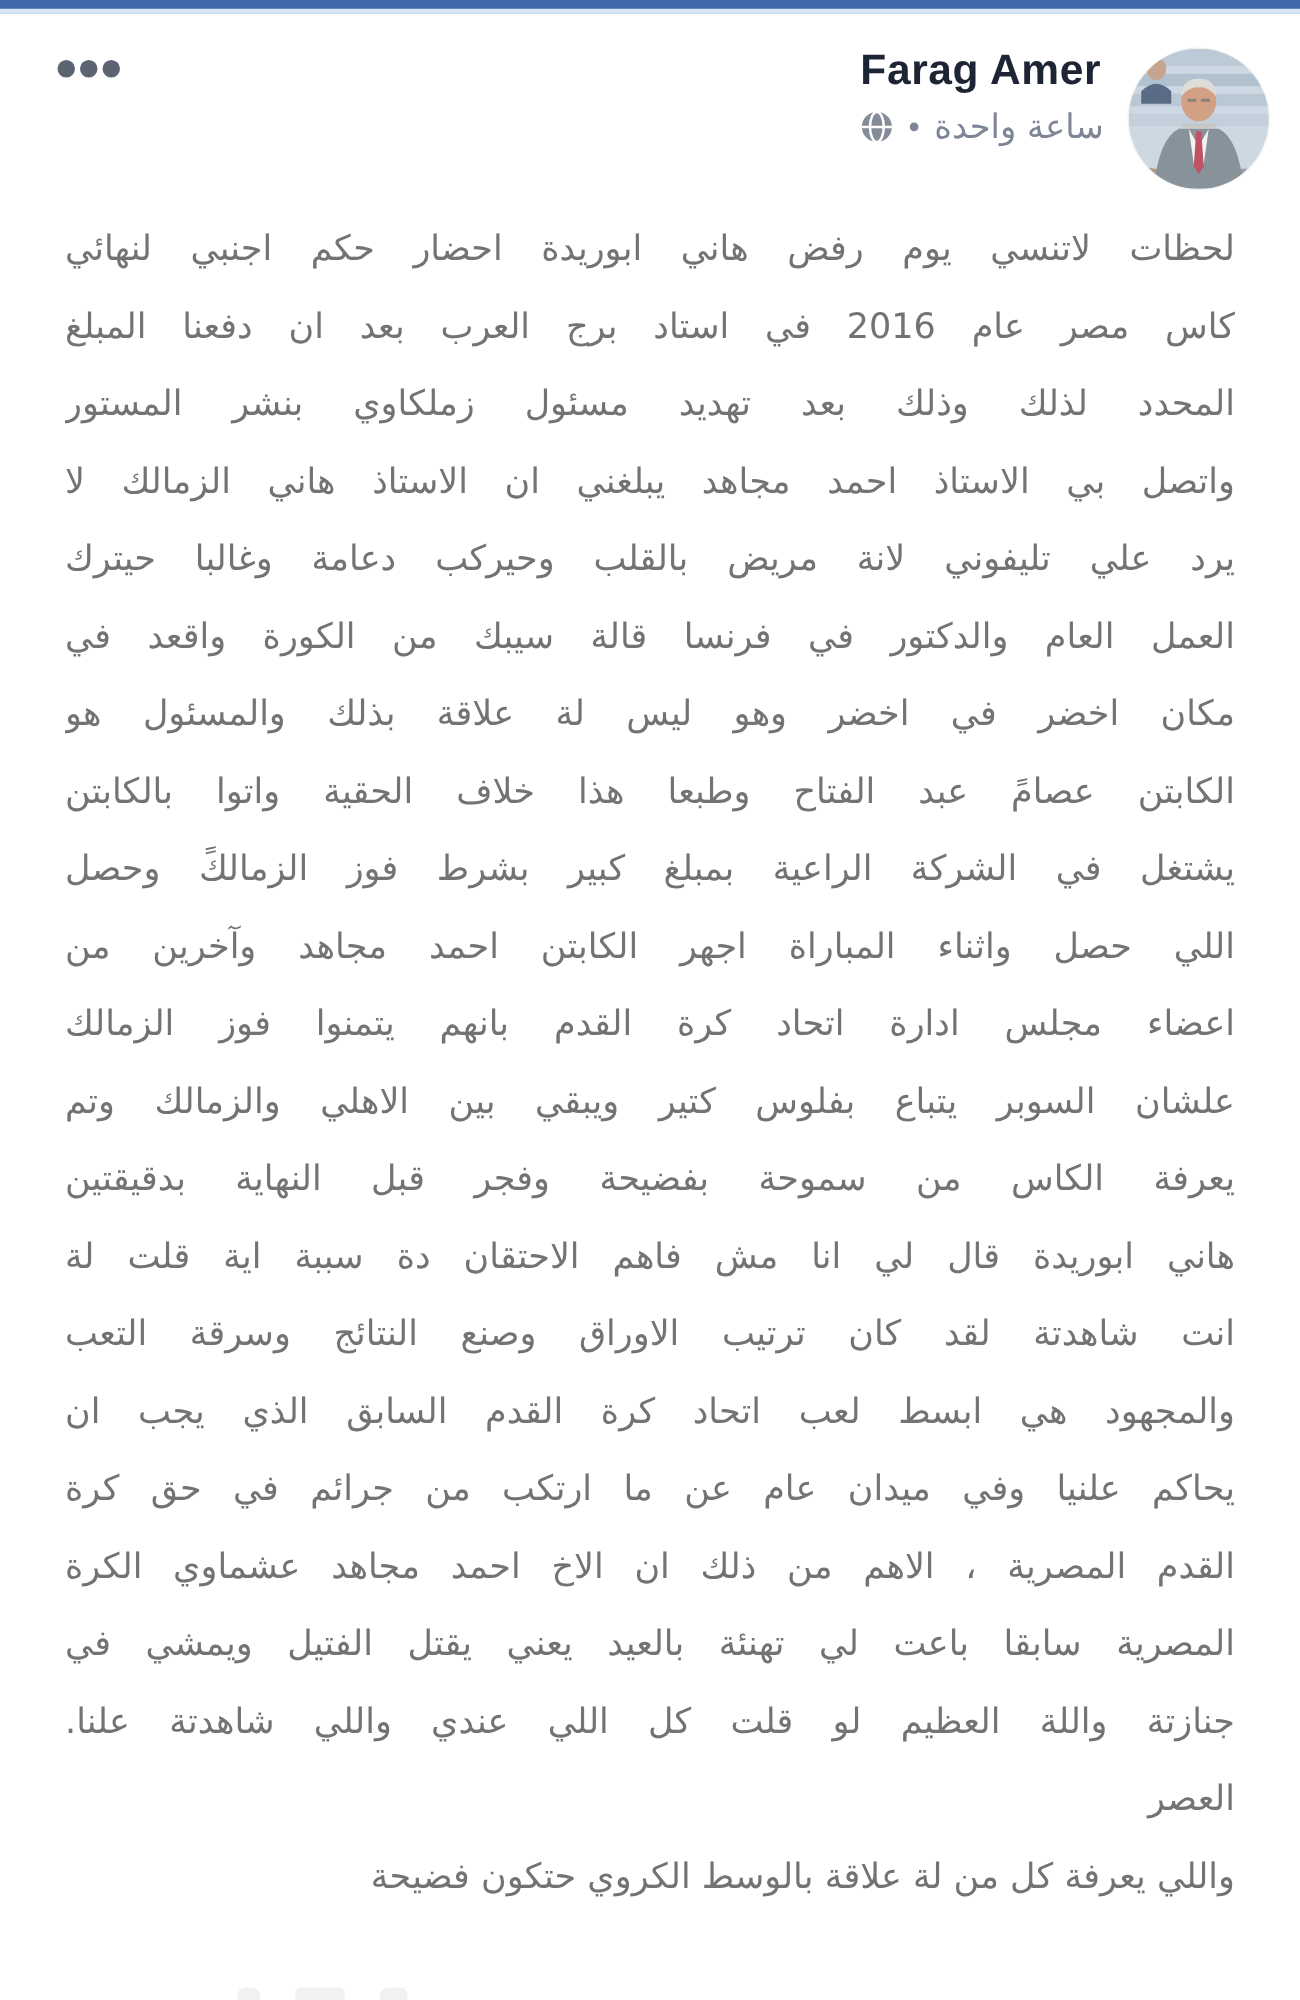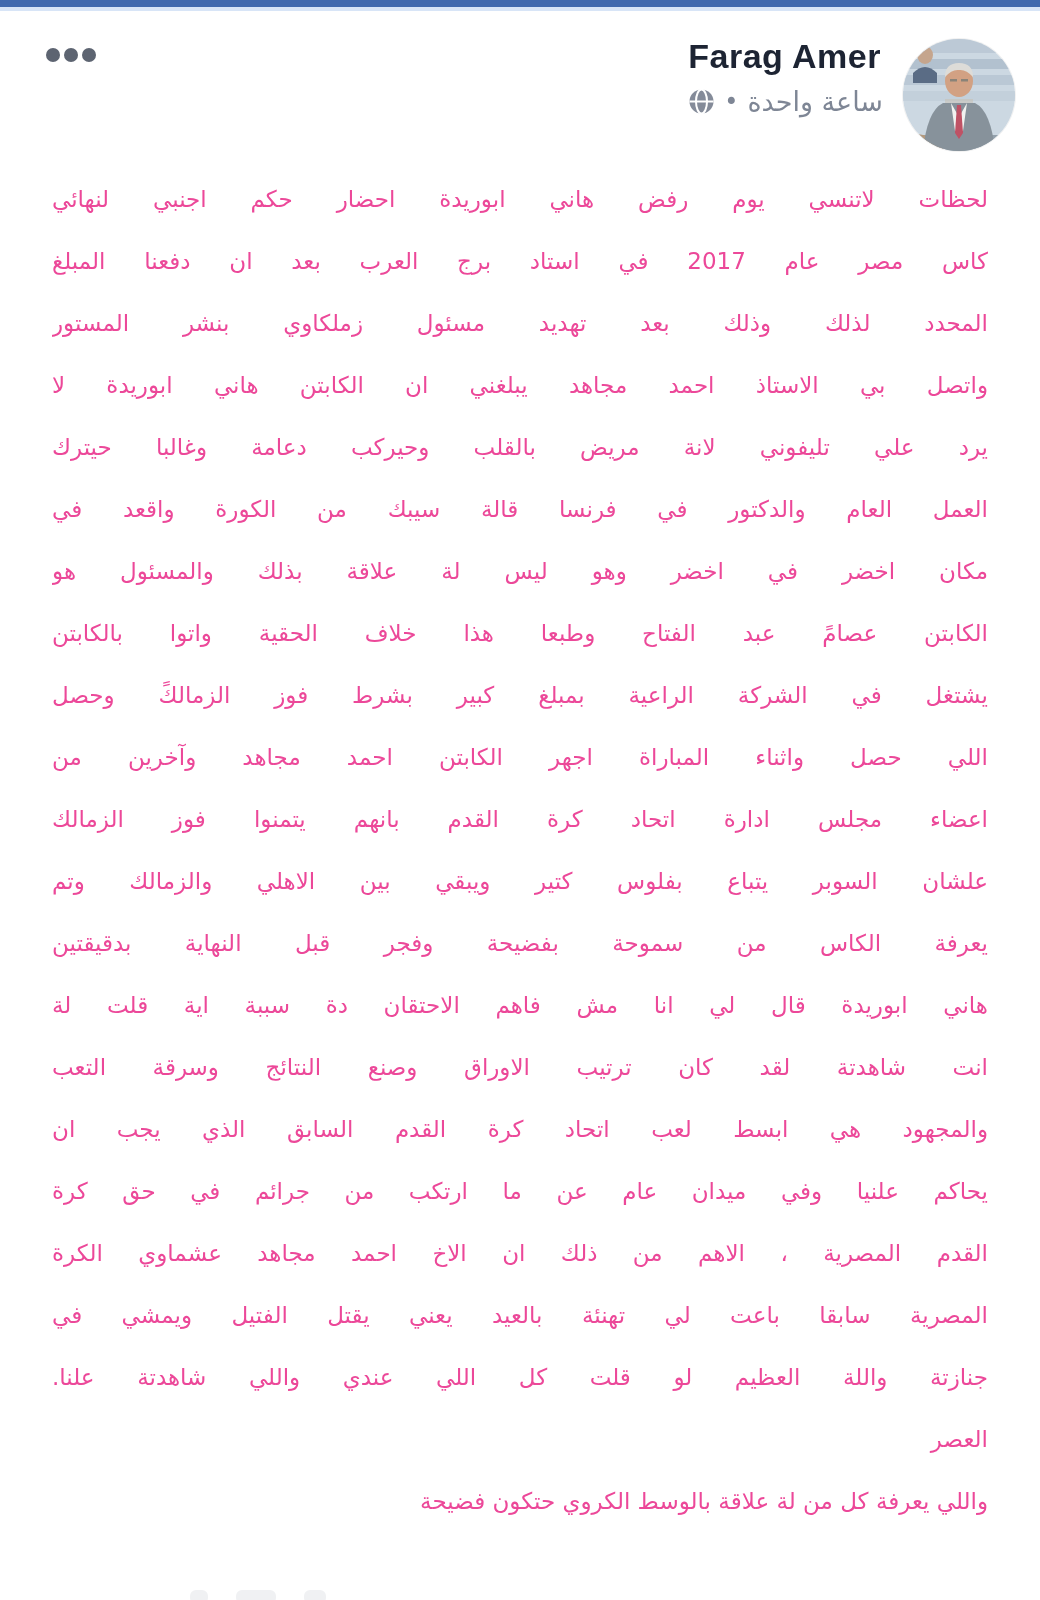--- a/index.html
+++ b/index.html
@@ -18,21 +18,21 @@
 
   .author-block { position:absolute; right:157px; top:26px; text-align:left; }
   .author-name { font-family:"Liberation Sans", sans-serif; font-weight:700;
                  font-size:34px; color:#1d2433; letter-spacing:.5px; }
   .meta-row { margin-top:10px; direction:rtl; display:flex; align-items:center;
               justify-content:flex-start; gap:9px; color:#7e8695; font-size:27px; }
   .meta-sep { font-size:24px; line-height:1; color:#7e8695; }
   .globe { width:27px; height:27px; display:block; }
 
   .post-body { direction:rtl; padding:12px 52px 0 52px; }
-  .body-line { font-size:23px; line-height:62px; height:62px; color:#ec4899;
+  .body-line { font-size:28px; line-height:62px; height:62px; color:#737373;
                text-align:justify; text-align-last:justify; text-justify:inter-word;
                overflow:hidden; }
   .post-body .body-line:last-child { text-align-last:right; }
 
   .reactions-hint { position:absolute; top:1590px; left:190px; display:flex; gap:28px; }
   .reactions-hint .rx { width:40px; height:14px; border-radius:6px; background:#f0f1f3; }
   .reactions-hint .rx:first-child { width:18px; }
   .reactions-hint .rx:last-child { width:22px; }
 </style>
 </head>
@@ -79,23 +79,23 @@
       <path d="M42 38 Q42 24 56 24 Q70 24 70 38 Q63 30 56 31 Q49 30 42 38 Z" fill="#dddcd8"></path>
       <rect x="47" y="40" width="7" height="2.5" fill="#8a8378"></rect>
       <rect x="58" y="40" width="7" height="2.5" fill="#8a8378"></rect>
       <rect x="42" y="60" width="28" height="4" fill="#c7b8a6" opacity="0.4"></rect>
     </svg>
   </div>
 </div>
 
 <div class="post-body">
     <div class="body-line">لحظات لاتنسي يوم رفض هاني ابوريدة احضار حكم اجنبي لنهائي</div>
-    <div class="body-line">كاس مصر عام 2017 في استاد برج العرب  بعد ان دفعنا المبلغ</div>
+    <div class="body-line">كاس مصر عام 2016 في استاد برج العرب  بعد ان دفعنا المبلغ</div>
     <div class="body-line">المحدد لذلك  وذلك بعد تهديد مسئول زملكاوي بنشر المستور</div>
-    <div class="body-line">واتصل بي الاستاذ احمد مجاهد يبلغني ان الكابتن هاني ابوريدة لا</div>
+    <div class="body-line">واتصل بي الاستاذ احمد مجاهد يبلغني ان الاستاذ هاني الزمالك لا</div>
     <div class="body-line">يرد علي تليفوني لانة مريض بالقلب وحيركب دعامة وغالبا حيترك</div>
     <div class="body-line">العمل العام  والدكتور  في فرنسا قالة سيبك من الكورة واقعد في</div>
     <div class="body-line">مكان اخضر في اخضر وهو ليس لة علاقة بذلك والمسئول هو</div>
     <div class="body-line">الكابتن عصامً عبد الفتاح وطبعا هذا خلاف الحقية واتوا بالكابتن</div>
     <div class="body-line">يشتغل في الشركة الراعية بمبلغ كبير بشرط فوز الزمالكً وحصل</div>
     <div class="body-line">اللي حصل واثناء المباراة اجهر الكابتن احمد مجاهد وآخرين من</div>
     <div class="body-line">اعضاء مجلس ادارة اتحاد كرة القدم بانهم يتمنوا فوز الزمالك</div>
     <div class="body-line">علشان السوبر يتباع بفلوس كتير ويبقي بين الاهلي والزمالك وتم</div>
     <div class="body-line">يعرفة الكاس من سموحة بفضيحة   وفجر قبل النهاية بدقيقتين</div>
     <div class="body-line">هاني ابوريدة قال لي انا مش فاهم الاحتقان دة سببة اية قلت لة</div>

